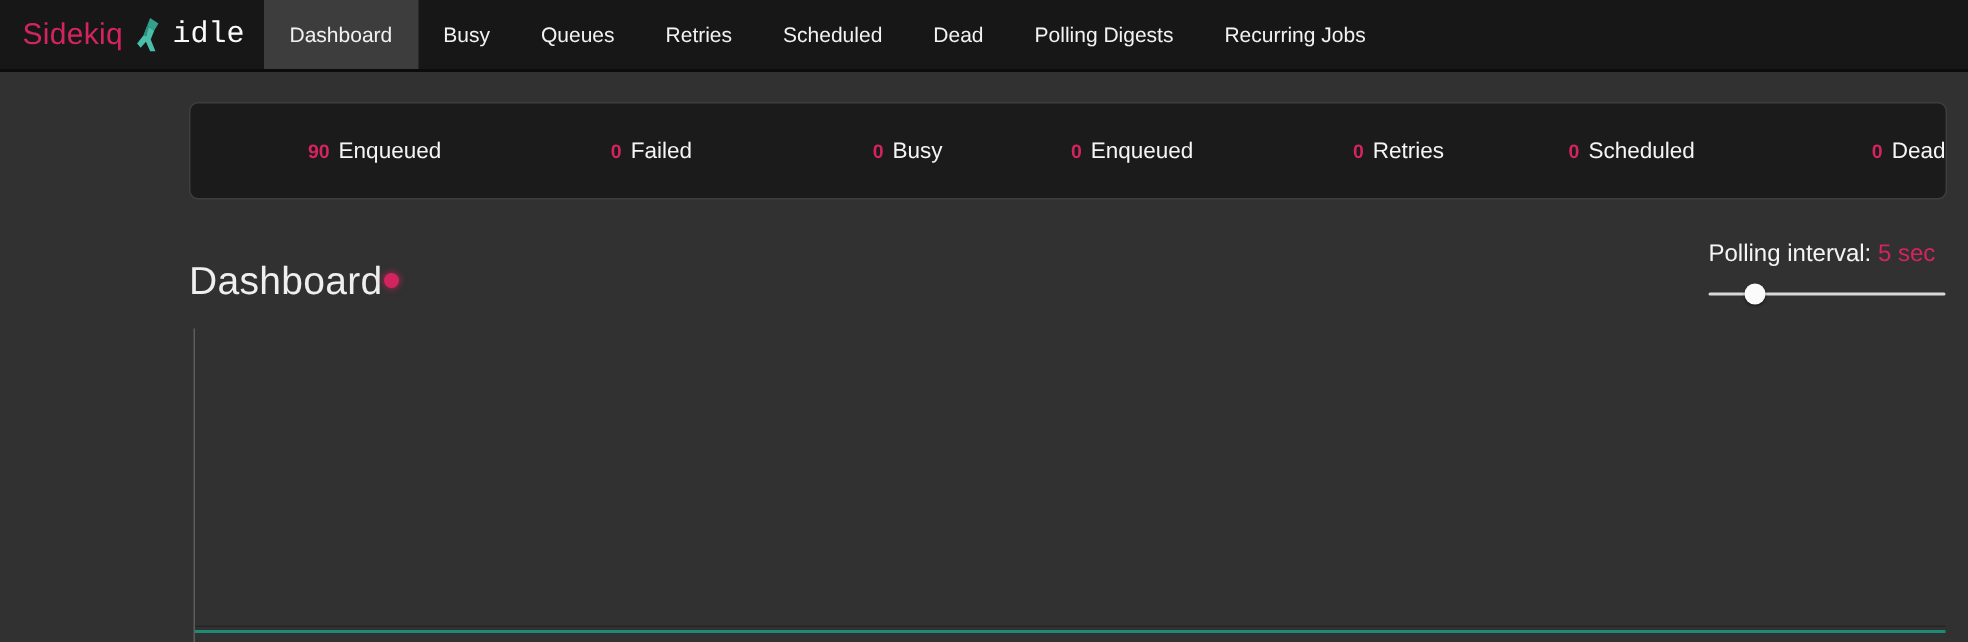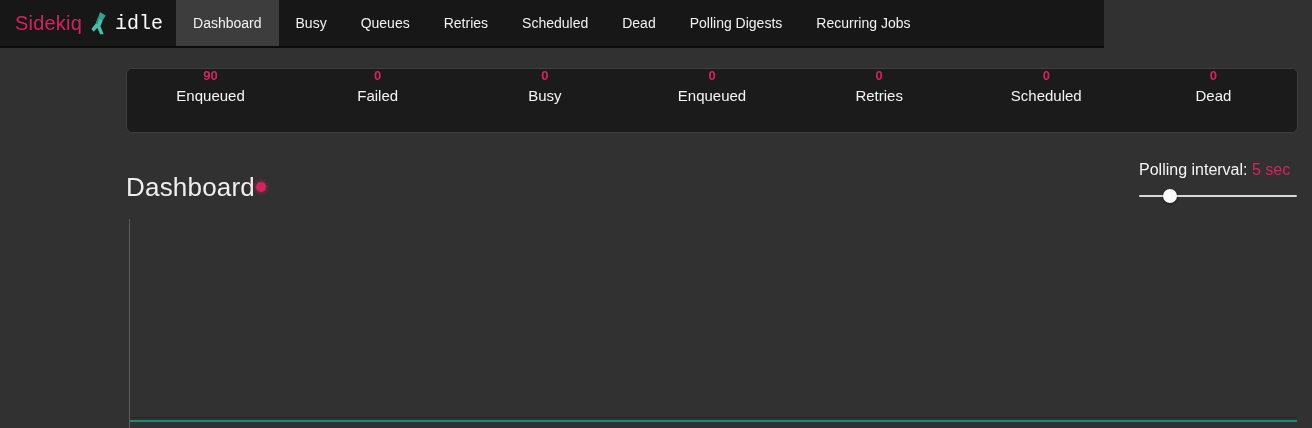--- a/index.html
+++ b/index.html
@@ -12,21 +12,21 @@
   *{margin:0;padding:0;box-sizing:border-box;}
   html,body{width:1312px;height:428px;overflow:hidden;}
   body{
     background:var(--page-bg);
     font-family:"Liberation Sans","DejaVu Sans",sans-serif;
     position:relative;
     color:#eee;
   }
   
   .navbar{
-    position:absolute;left:0;top:0;width:1104px;height:48px;
+    position:absolute;left:0;top:0;width:1312px;height:48px;
     background:var(--navbar-bg);
     border-bottom:2px solid #0c0c0c;
     display:flex;align-items:stretch;
   }
   .brand{
     display:flex;align-items:center;gap:7px;
     padding:0 13px 0 15px;
   }
   .brand-name{color:var(--accent);font-size:20px;font-weight:500;letter-spacing:.2px;}
   .brand-status{color:#fafafa;font-size:20px;font-weight:500;font-family:Liberation Mono, monospace;}
@@ -40,22 +40,22 @@
   }
   .nav-tabs li.active{background:#3d3d3d;}
   
   .stats{
     position:absolute;left:126px;top:68px;width:1172px;height:65px;
     background:var(--stats-bg);
     border:1px solid #3e3e3e;border-radius:6px;
     display:flex;
   }
   .stat{
-    flex:1;display:flex;flex-direction:column;
-    align-items:center;justify-content:flex-start;gap:6px;
+    flex:1;display:flex;flex-direction:row;
+    align-items:center;justify-content:flex-end;gap:6px;
   }
   .stat-value{color:var(--accent);font-size:13px;font-weight:700;line-height:1;}
   .stat-label{color:#f5f5f5;font-size:15px;line-height:1;}
   
   .page-title{
     position:absolute;left:126px;top:172px;
     font-size:26px;font-weight:400;color:#efefef;letter-spacing:.2px;
   }
   .beacon{
     position:absolute;left:256px;top:182px;

